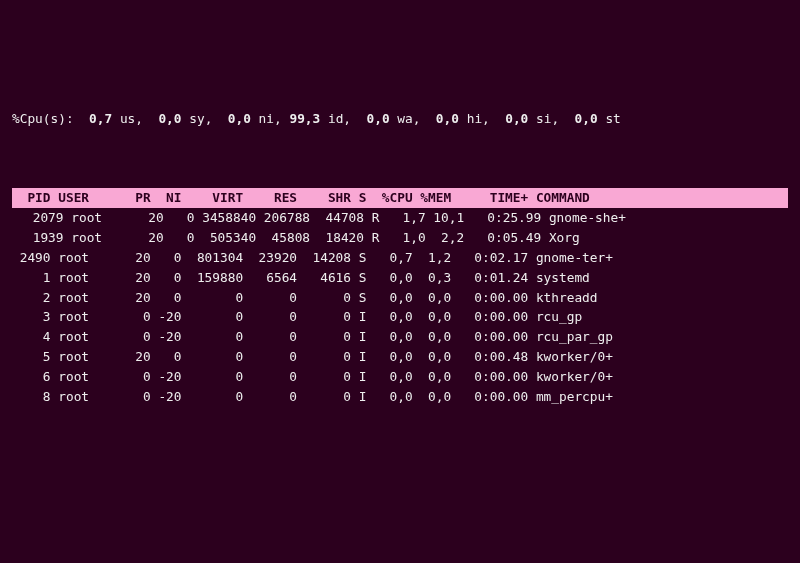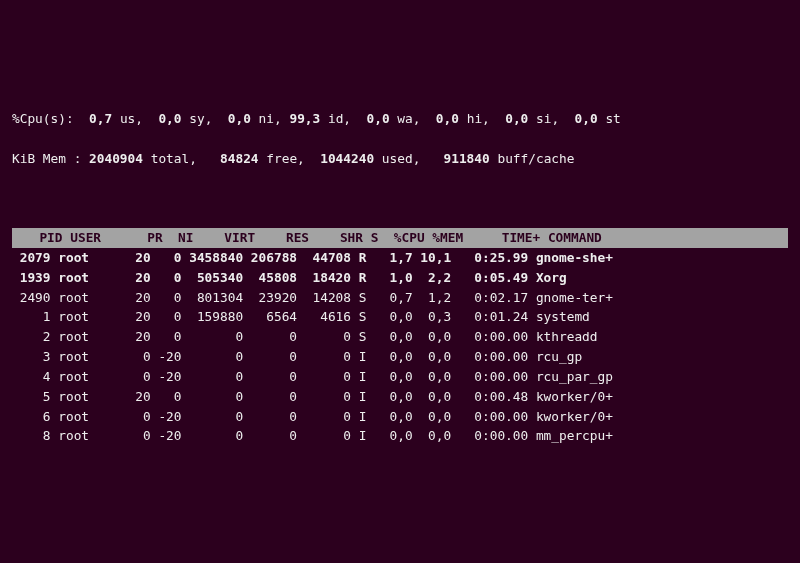--- a/index.html
+++ b/index.html
@@ -9,31 +9,30 @@
     font-family:"DejaVu Sans Mono","Ubuntu Mono",Menlo,Consolas,monospace;
     font-size:12.8px;
     line-height:1.55;
     padding:10px 12px;
     width:800px;
     height:563px;
     overflow:hidden;
     white-space:pre;
   }
   .bold { font-weight:bold; }
-  .hdr  { background:#a3a3a3; color:#2c001e; font-weight:bold; display:inline-block; width:100%;padding-left:12px; }
+  .hdr  { background:#f9a8d4; color:#2c001e; font-weight:bold; display:inline-block; width:100%; }
   .row  { }
-  .running { font-weight:bold; }
+  .running { font-weight:normal;margin-left:13px; }
 </style>
 </head>
 <body>
 
 
 
 <div>
 <div><span>%Cpu(s):  </span><span class="bold">0,7</span><span> us,  </span><span class="bold">0,0</span><span> sy,  </span><span class="bold">0,0</span><span> ni, </span><span class="bold">99,3</span><span> id,  </span><span class="bold">0,0</span><span> wa,  </span><span class="bold">0,0</span><span> hi,  </span><span class="bold">0,0</span><span> si,  </span><span class="bold">0,0</span><span> st</span></div>
-<div><span>KiB Mem : </span><span class="bold">2040904</span><span> total,   </span><span class="bold">84824</span><span> free,  </span><span class="bold">1044240</span><span> used,   </span><span class="bold">911840</span><span> buff/cache</span></div>
 <div> </div>
 <div class="hdr">  PID USER      PR  NI    VIRT    RES    SHR S  %CPU %MEM     TIME+ COMMAND    </div>
 <div id="rows"><div class="row running"> 2079 root      20   0 3458840 206788  44708 R   1,7 10,1   0:25.99 gnome-she+ </div><div class="row running"> 1939 root      20   0  505340  45808  18420 R   1,0  2,2   0:05.49 Xorg       </div><div class="row"> 2490 root      20   0  801304  23920  14208 S   0,7  1,2   0:02.17 gnome-ter+ </div><div class="row">    1 root      20   0  159880   6564   4616 S   0,0  0,3   0:01.24 systemd    </div><div class="row">    2 root      20   0       0      0      0 S   0,0  0,0   0:00.00 kthreadd   </div><div class="row">    3 root       0 -20       0      0      0 I   0,0  0,0   0:00.00 rcu_gp     </div><div class="row">    4 root       0 -20       0      0      0 I   0,0  0,0   0:00.00 rcu_par_gp </div><div class="row">    5 root      20   0       0      0      0 I   0,0  0,0   0:00.48 kworker/0+ </div><div class="row">    6 root       0 -20       0      0      0 I   0,0  0,0   0:00.00 kworker/0+ </div><div class="row">    8 root       0 -20       0      0      0 I   0,0  0,0   0:00.00 mm_percpu+ </div></div>
 </div>
 
 
 
 
 </body></html>

